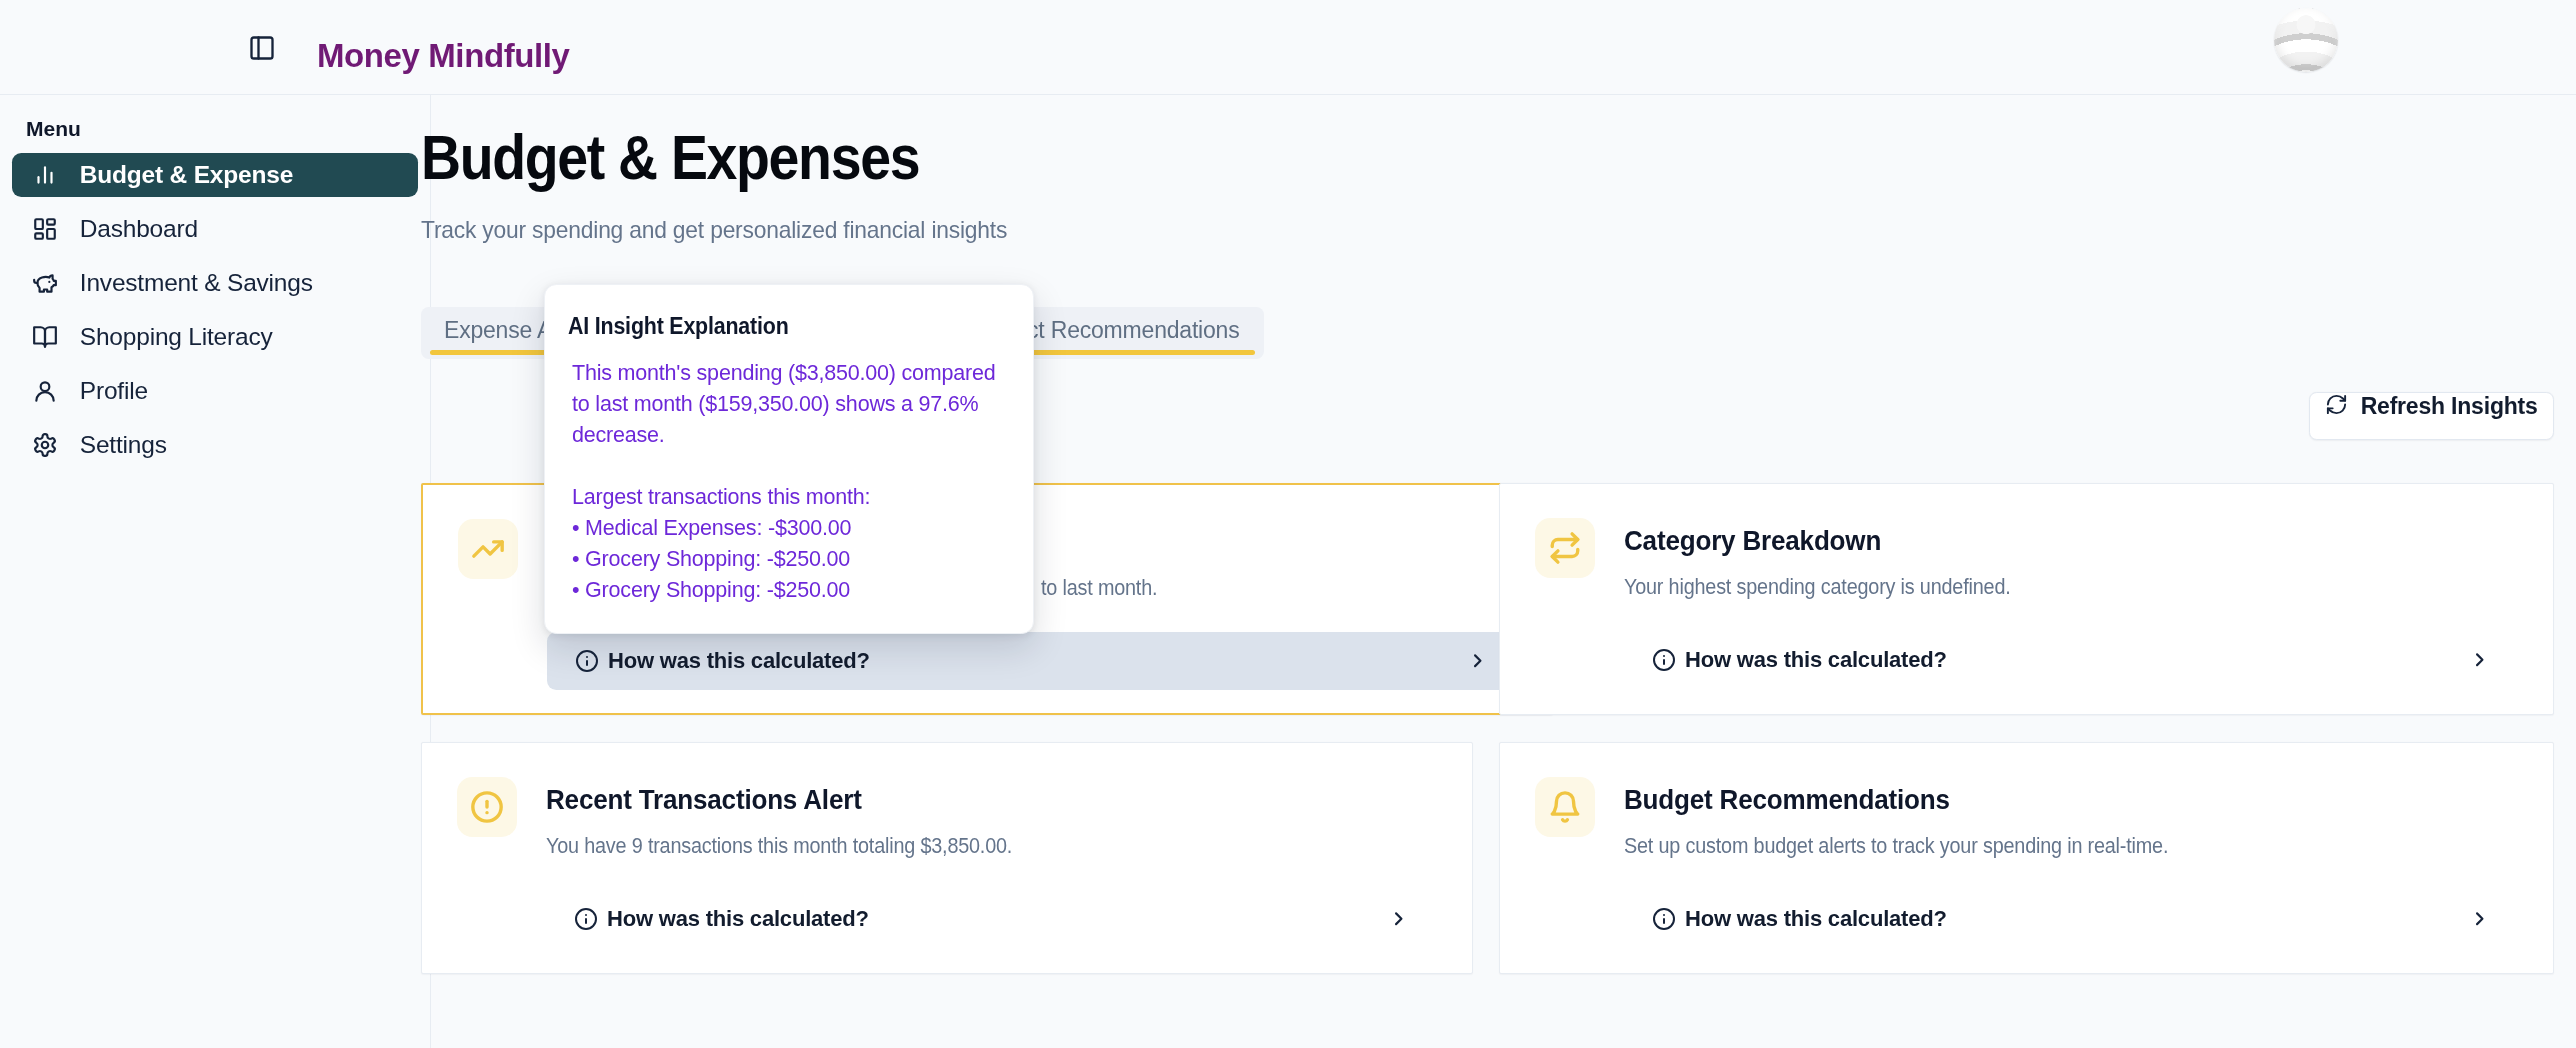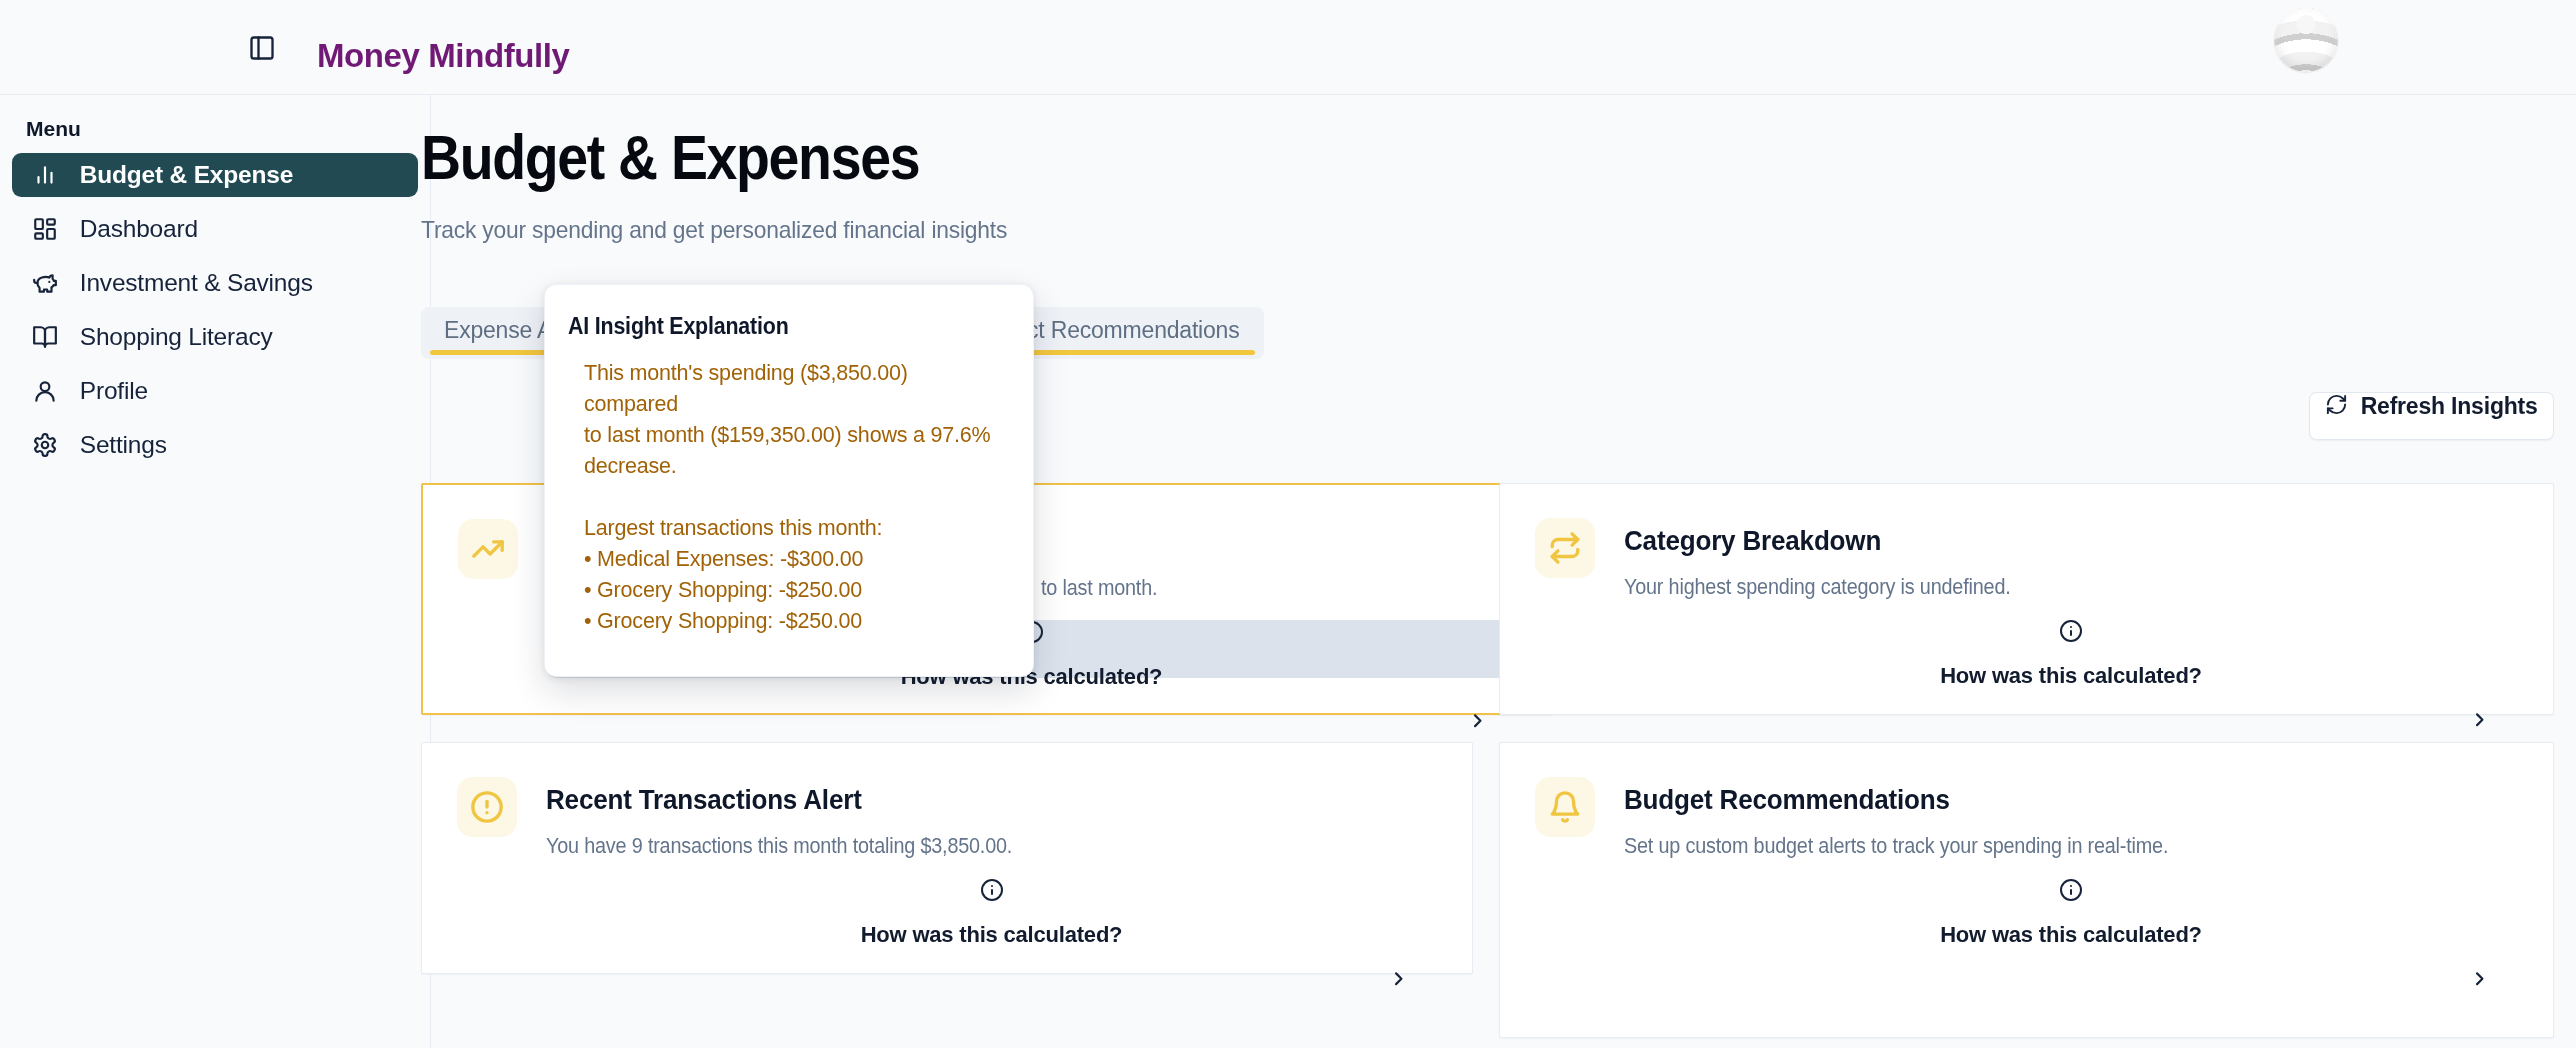--- a/index.html
+++ b/index.html
@@ -84,59 +84,59 @@
 
   
   .card{
     position:absolute;background:#ffffff;border-radius:2px;box-sizing:border-box;
     border:1.5px solid #e7ecf2;box-shadow:0 0.8px 1.5px rgba(15,23,42,.04);
   }
   .card.accent{border:2.3px solid #f0c24a;}
   .card1{left:28px;top:388px;width:1132px;height:232px;}
   .card2{left:1106px;top:388px;width:1055px;height:232px;}
   .card3{left:28px;top:647px;width:1052px;height:232px;}
-  .card4{left:1106px;top:647px;width:1055px;height:296px;}
+  .card4{left:1106px;top:647px;width:1055px;height:232px;}
 
   .card-icon-box{
     position:absolute;left:35px;top:34px;width:60px;height:60px;border-radius:15.3px;
     background:#fdf8e6;color:#f0c542;display:flex;align-items:center;justify-content:center;
   }
   .card h3{
     position:absolute;left:124px;top:41px;margin:0;
     font-size:28px;font-weight:700;letter-spacing:-0.2px;color:#0f172a;
     transform:scaleX(0.93);transform-origin:left top;white-space:nowrap;
   }
   .card .desc{
     position:absolute;left:124px;top:90px;margin:0;
     font-size:22px;color:#64748b;letter-spacing:-0.2px;
     transform:scaleX(0.9);transform-origin:left top;white-space:nowrap;display:inline-block;
   }
   .card .desc.fragment{left:618px;}
   .calc-row{
-    position:absolute;left:124px;right:35px;top:135px;height:58px;
-    display:flex;align-items:center;gap:20px;padding:0 28px;border-radius:9.2px;
-    font-size:22px;font-weight:700;color:#121c2e;letter-spacing:-0.2px;box-sizing:border-box;flex-direction:column;
+    position:absolute;left:124px;right:35px;top:147px;height:58px;
+    display:flex;align-items:center;gap:9px;padding:0 28px;border-radius:9.2px;
+    font-size:22px;font-weight:700;color:#121c2e;letter-spacing:-0.2px;box-sizing:border-box;
   }
   .calc-row.hl{background:#dbe2ec;}
   .calc-row .info-ic{color:#16233a;flex:0 0 auto;}
   .calc-row .chev{margin-left:auto;color:#16233a;flex:0 0 auto;}
 
   
   .popover{
     position:absolute;left:151px;top:189px;width:490px;min-height:337px;z-index:50;
     background:#ffffff;border:0.8px solid #eef1f5;border-radius:12.3px;box-sizing:border-box;
     box-shadow:0 14px 35px rgba(15,23,42,.14), 0 1.5px 7.7px rgba(15,23,42,.08);
     padding:28px 23px 23px 23px;
   }
   .pop-title{
     font-size:23px;font-weight:700;color:#0f172a;letter-spacing:-0.2px;
     transform:scaleX(0.93);transform-origin:left top;white-space:nowrap;margin-bottom:18.4px;
   }
   .pop-body{
-    margin:16px;font-size:21.5px;line-height:31px;color:#a16207;letter-spacing:-0.2px;
+    margin:4px;font-size:21.5px;line-height:31px;color:#6d28d9;letter-spacing:-0.2px;
     white-space:pre-line;
   }
   .pop-body.gap{margin-top:31px;}
 </style>
 </head>
 <body>
 
 <header class="app-header">
   <span class="panel-toggle">
     <svg width="28" height="28" viewBox="0 0 24 24" fill="none" stroke="currentColor" stroke-width="2" stroke-linecap="round" stroke-linejoin="round">

